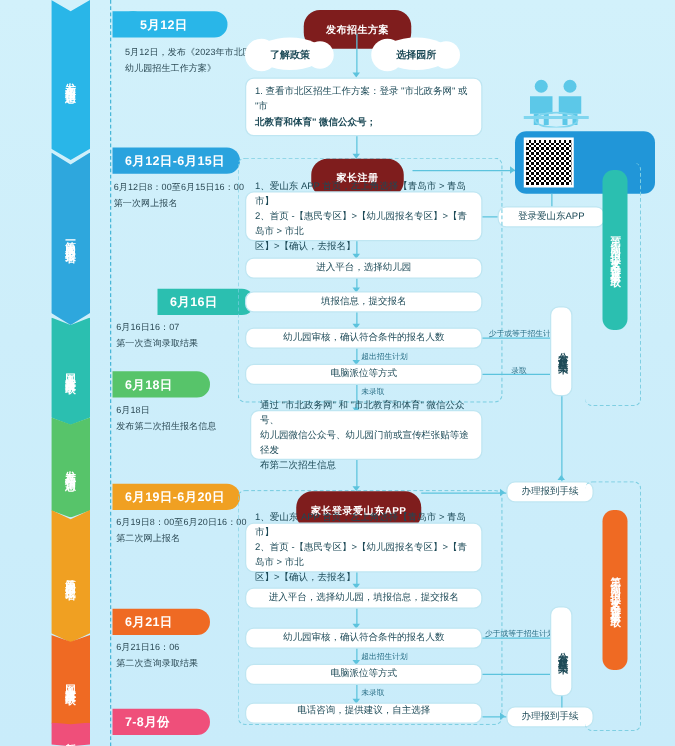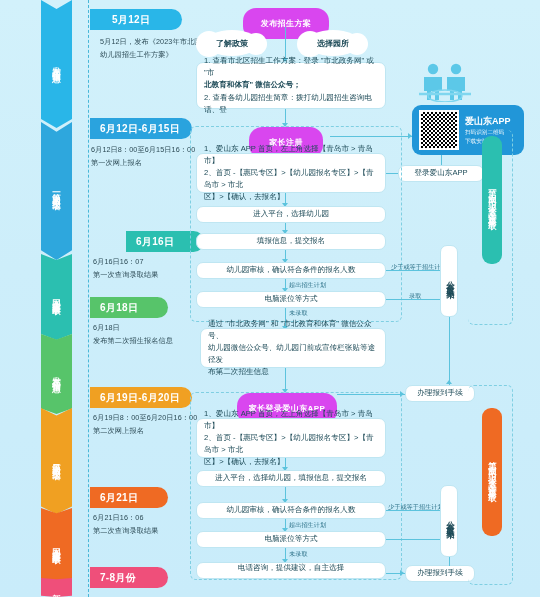--- a/index.html
+++ b/index.html
@@ -42,21 +42,21 @@
   .pill-icon svg { display:block; }
   
   .fbox {
     position:absolute; background:#fff; border:1px solid #bfe6f2;
     border-radius:7px; display:flex; align-items:center; justify-content:center;
     color:#1d4a57; font-size:7.6px; text-align:center; line-height:1.6;
     padding:4px 6px;
   }
   .fbox.left-txt { justify-content:flex-start; text-align:left; }
   .hdr {
-    position:absolute; background:#d946ef; border-radius:13px; color:#fff;
+    position:absolute; background:#7f1d1d; border-radius:13px; color:#fff;
     display:flex; align-items:center; justify-content:center;
     font-size:8px; font-weight:bold; height:31px; letter-spacing:.4px;
   }
   .vbox {
     position:absolute; background:#fff; border:1px solid #bfe6f2; border-radius:7px;
     display:flex; align-items:center; justify-content:center;
   }
   .vbox span {
     writing-mode:vertical-rl; text-orientation:upright;
     font-size:8px; color:#1d4a57; letter-spacing:2px; font-weight:bold;
@@ -195,45 +195,39 @@
 <div class="cloud" style="left:306px;top:30px;width:54px;height:26px;">
   <em>选择园所</em>
 </div>
 
 <div class="vline" style="left:285px;top:27px;height:33px;"></div>
 <div class="arrow-d" style="left:282px;top:58px;"></div>
 
 <div class="fbox left-txt" style="left:196px;top:62px;width:190px;height:47px;flex-direction:column;align-items:flex-start;justify-content:center;padding:4px 7px;">
   <div style="line-height:1.6;">1. 查看市北区招生工作方案：登录 "市北政务网" 或 "市</div>
   <div style="line-height:1.6;font-weight:bold;">北教育和体育" 微信公众号；</div>
-  <div style="line-height:1.6;">2. 查看各幼儿园招生简章：拨打幼儿园招生咨询电话、登</div>
 </div>
 
 <div class="vline" style="left:285px;top:109px;height:16px;"></div>
 <div class="arrow-d" style="left:282px;top:123px;"></div>
 
 <svg class="kids" style="left:414px;top:62px;" width="62" height="40" viewBox="0 0 62 40">
   <circle cx="19" cy="7" r="5.2" fill="#5cc8e8"></circle>
     <circle cx="42" cy="7" r="5.2" fill="#5cc8e8"></circle>
   <path d="M10 15h18v14H10z" fill="#5cc8e8" rx="2"></path>
     <path d="M33 15h18v14H33z" fill="#5cc8e8"></path>
   <path d="M13 29h4v9h-4zM21 29h4v9h-4zM36 29h4v9h-4zM44 29h4v9h-4z" fill="#5cc8e8"></path>
   <path d="M5 32h52" stroke="#7fd6ef" stroke-width="2.5"></path>
   <ellipse cx="31" cy="34" rx="17" ry="6" fill="none" stroke="#7fd6ef" stroke-width="1.4"></ellipse>
 </svg>
 
 <div class="appcard" style="left:412px;top:105px;width:112px;height:50px;">
   <div class="qr">
     <div class="qr-grid"></div>
   </div>
-  <div class="app-txt">
-    <div class="t1">爱山东APP</div>
-    <div class="t2">扫码识别二维码</div>
-    <div class="t2">下载安装APP</div>
-  </div>
 </div>
 
 <div class="fbox" style="left:398px;top:165px;width:86px;height:17px;">
   <span>登录爱山东APP</span>
 </div>
 <div class="vline" style="left:441px;top:155px;height:10px;"></div>
 <div class="hline" style="left:330px;top:136px;width:82px;"></div>
 <div class="arrow-r" style="left:408px;top:133px;"></div>
 <div class="hline" style="left:330px;top:173px;width:68px;"></div>
 <div class="arrow-r" style="left:331px;top:170px;transform:rotate(180deg);"></div>

